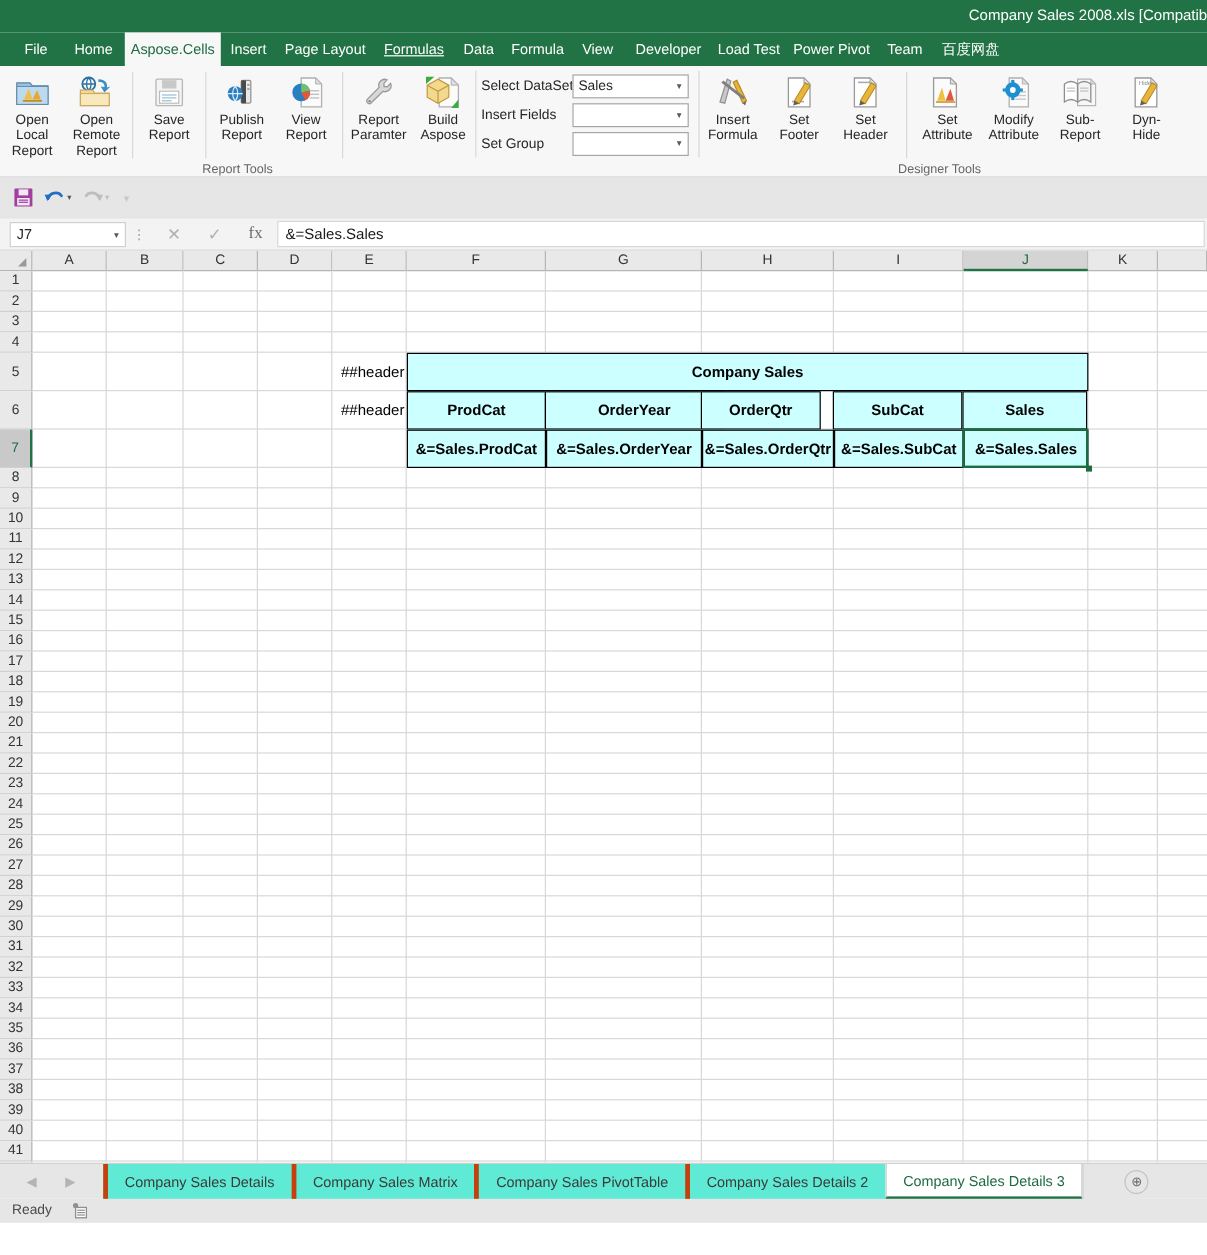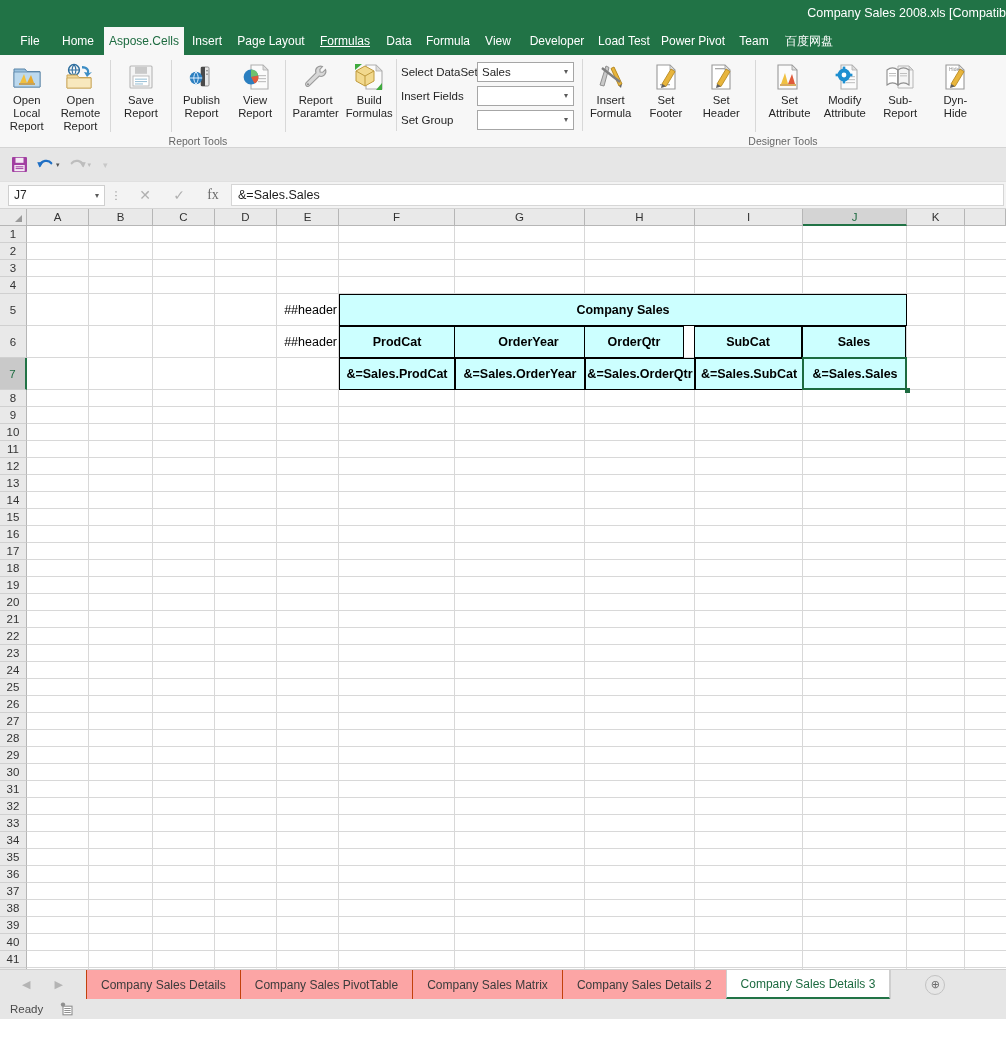--- a/index.html
+++ b/index.html
@@ -149,22 +149,22 @@
 
   
   .sheetbar{
     height:30px; background:#e6e6e6; display:flex; align-items:stretch;
     border-top:1px solid #cfcfcf; position:relative;
   }
   .navarrows{ display:flex; align-items:center; width:86px; padding-left:22px; gap:24px;}
   .navarr{ color:#b4b4b4; font-size:11px; }
   .stab{
     display:flex; align-items:center; padding:0 14px; font-size:12px; color:#3b3b3b;
-    border-left:1px solid #c2410c; white-space:nowrap; cursor:default;
-    background:#fca5a5;
+    border-left:4px solid #c2410c; white-space:nowrap; cursor:default;
+    background:#5eead4;
   }
   .stab.active{
     background:#ffffff; color:#1d6b40; border-left:1px solid #cfcfcf;
     border-right:1px solid #cfcfcf; border-bottom:2px solid #217346;
     margin-bottom:0px;
   }
   .newsheet{
     position:absolute; right:-9px; top:50%; transform:translateY(-50%);
     width:20px; height:20px; border:1px solid #c2c2c2; border-radius:50%;
     background:#e6e6e6; display:flex; align-items:center; justify-content:center;
@@ -298,21 +298,21 @@
               <path d="M12 3h10l6 6v18H12Z" fill="#fbfbfb" stroke="#b0b0b0" stroke-width="1.1"></path>
               <path d="M22 3l6 6h-6Z" fill="#dedede" stroke="#b0b0b0" stroke-width="0.8"></path>
               <path d="M2 9 L11 4 L20 9 L20 19 L11 24 L2 19 Z" fill="#f2d98e" stroke="#bf9a3c" stroke-width="1"></path>
               <path d="M2 9 L11 14 L20 9" fill="none" stroke="#bf9a3c" stroke-width="1"></path>
               <path d="M11 14 V24" stroke="#bf9a3c" stroke-width="1"></path>
               <path d="M1 2 L8 2 L1 8 Z" fill="#3faa3f"></path>
               <path d="M28 21 L28 28 L22 28 Z" fill="#3faa3f"></path>
             </svg>
           </div>
           <div class="lbl">Build
-Formulas</div>
+Aspose</div>
         </div>
       </div>
     <div class="rgroup-label">Report Tools</div>
   </div>
   <div class="rgroup-sep"></div>
 
   <div class="rgroup" style="width:185px;">
     <div class="rgroup-items ddgroup" id="dd-items" style="flex-direction:column; padding-top:5px;">
         <div class="ddrow">
           <div class="ddlabel">Select DataSet</div>
@@ -625,22 +625,22 @@
     </div>
 </div>
 
 <div class="sheetbar">
   <div class="navarrows">
     <span class="navarr">◀</span>
     <span class="navarr">▶</span>
   </div>
   <div style="display:flex; align-items:stretch;" id="sheettabs">
       <div class="stab">Company Sales Details</div>
+      <div class="stab">Company Sales Matrix</div>
       <div class="stab">Company Sales PivotTable</div>
-      <div class="stab">Company Sales Matrix</div>
       <div class="stab">Company Sales Details 2</div>
       <div class="stab active">Company Sales Details 3</div>
     </div>
   <div class="newsheet-slot">
     <div class="newsheet">⊕</div>
   </div>
 </div>
 
 <div class="statusbar">
   <span class="status-text">Ready</span>

